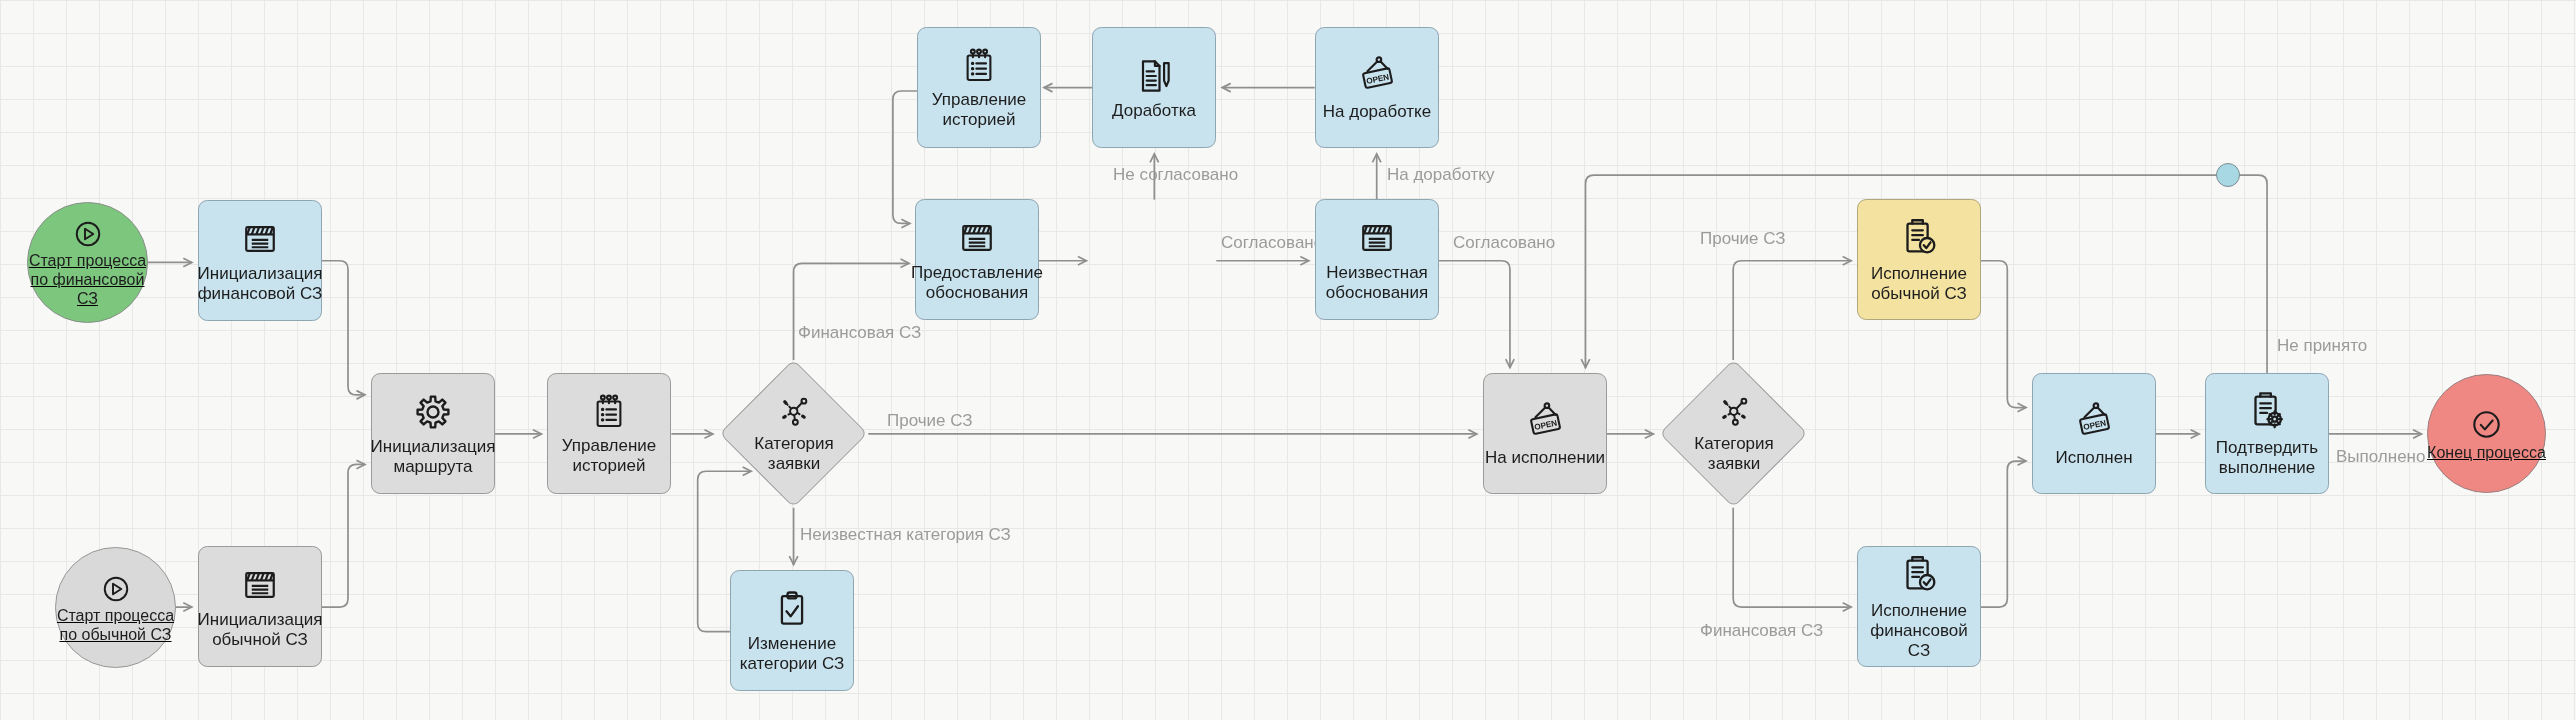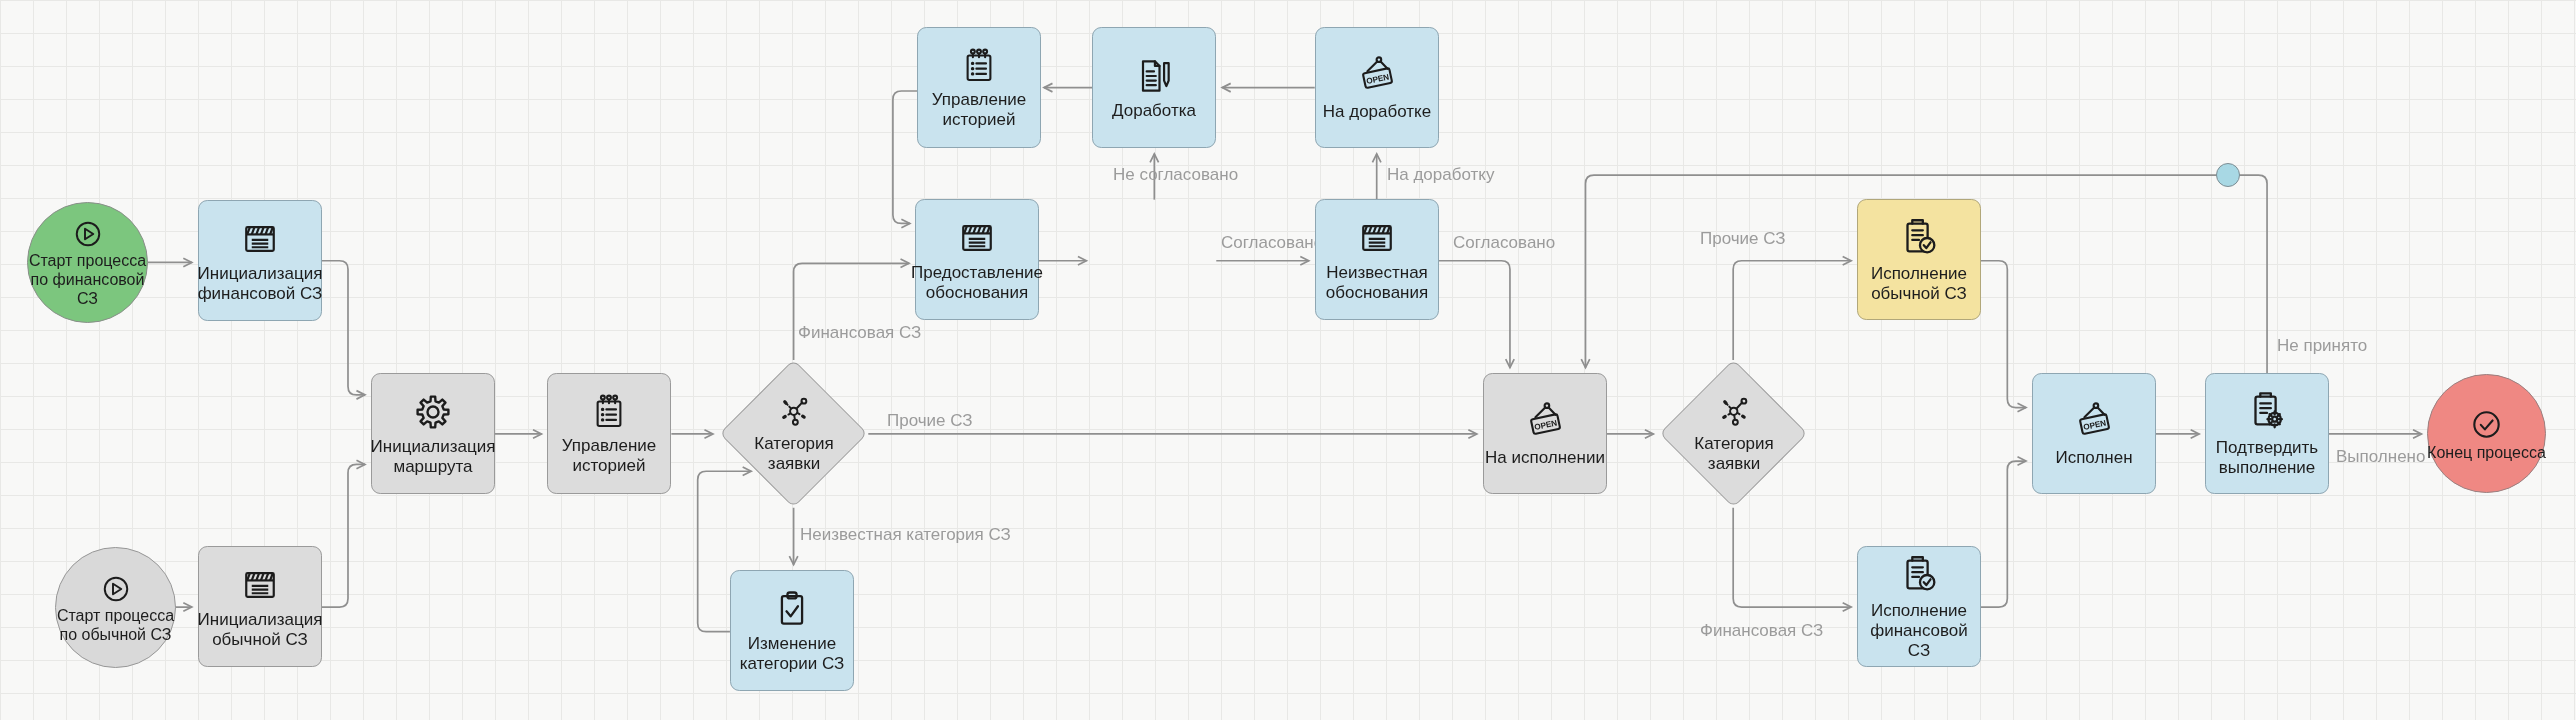--- a/index.html
+++ b/index.html
@@ -12,21 +12,21 @@
       linear-gradient(to bottom,#e8e8e6 0.8px,transparent 0.8px);
     background-size:33px 33px;
   }
   #edges{position:absolute;left:0;top:0;width:2576px;height:721px;z-index:1;}
   .node{position:absolute;z-index:2;box-sizing:border-box;display:flex;flex-direction:column;
     align-items:center;justify-content:center;gap:2.5px;text-align:center;}
   .box{width:124px;height:121px;border:1.7px solid #97a1a6;border-radius:9.3px;padding:1.7px 0.8px;}
   .blue{background:#c9e3ee;border-color:#8ea6b2;}
   .grayn{background:#dcdcdc;border-color:#9a9a9a;}
   .yellow{background:#f4e3a0;border-color:#b1a77a;}
-  .circle{width:121px;height:121px;border-radius:50%;border:1.7px solid #8a8f8a;gap:0;}
+  .circle{width:121px;height:121px;border-radius:50%;border:1.7px solid #8a8f8a;gap:0;text-decoration:underline;}
   .green{background:#7cc67e;}
   .gray-ev{background:#d9d9d9;border-color:#979797;margin-left:28px;}
   .red{background:#ef8883;border-color:#9a8080;width:119px;height:119px;}
   .diamond{width:105px;height:105px;background:#dcdcdc;border:1.7px solid #9a9a9a;border-radius:7.6px;
     transform:rotate(45deg);display:flex;align-items:center;justify-content:center;}
   .dcontent{transform:rotate(-45deg);width:134px;flex:none;display:flex;flex-direction:column;
     align-items:center;gap:1.7px;text-align:center;}
   .nlabel{font-size:17px;line-height:1.17;color:#1d1d1d;}
   .circle .nlabel{font-size:16px;}
   .lbl{position:absolute;z-index:1;font-size:17px;color:#9b9b9b;white-space:nowrap;}

